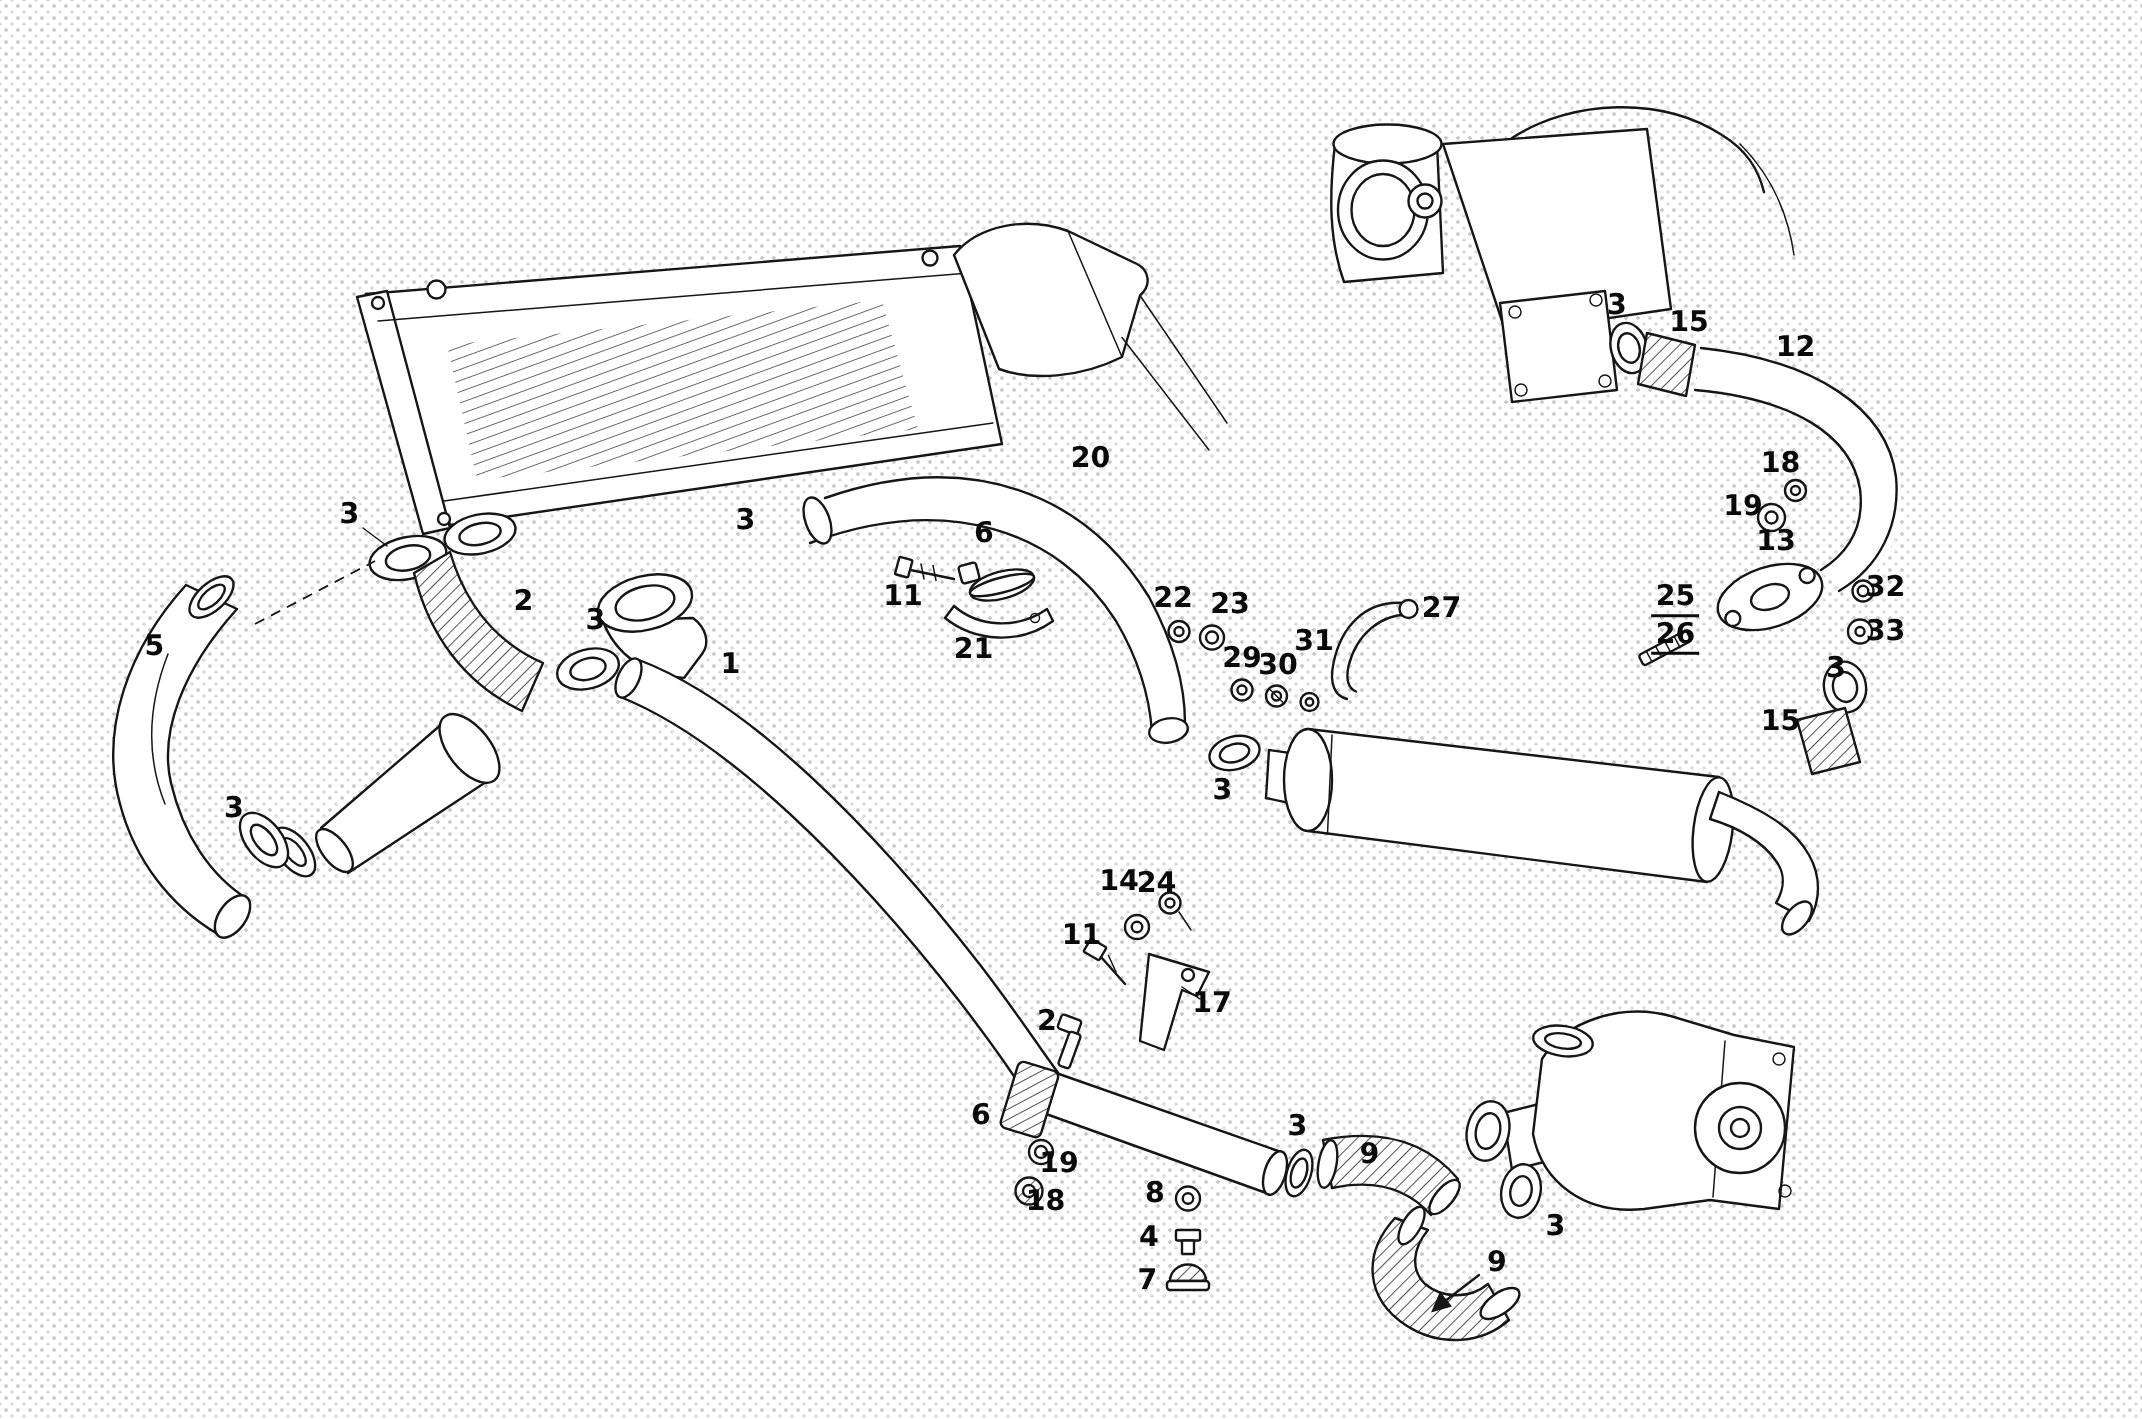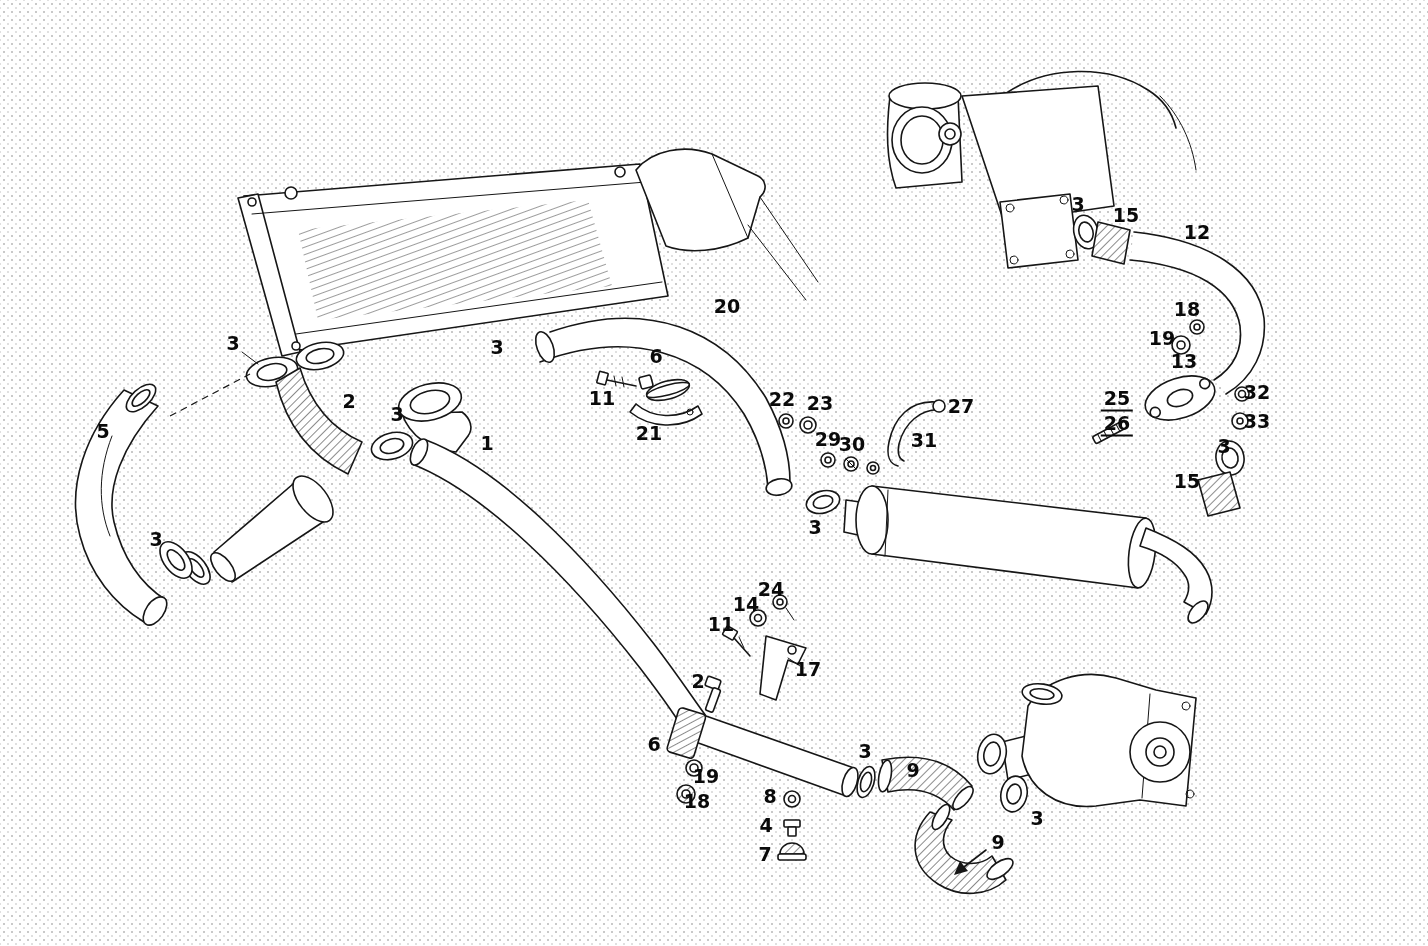--- a/index.html
+++ b/index.html
@@ -403,25 +403,25 @@
       <div class="callout" style="left: 487px; top: 443px;">1</div>
       <div class="callout" style="left: 497px; top: 347px;">3</div>
       <div class="callout" style="left: 602px; top: 398px;">11</div>
       <div class="callout" style="left: 656px; top: 356px;">6</div>
       <div class="callout" style="left: 649px; top: 433px;">21</div>
       <div class="callout" style="left: 727px; top: 306px;">20</div>
       <div class="callout" style="left: 782px; top: 399px;">22</div>
       <div class="callout" style="left: 820px; top: 403px;">23</div>
       <div class="callout" style="left: 828px; top: 439px;">29</div>
       <div class="callout" style="left: 852px; top: 444px;">30</div>
-      <div class="callout" style="left: 876px; top: 440px; margin-left: 48px;">31</div>
+      <div class="callout" style="left: 876px; top: 428px;">31</div>
       <div class="callout" style="left: 961px; top: 406px;">27</div>
       <div class="callout" style="left: 815px; top: 527px;">3</div>
       <div class="callout" style="left: 771px; top: 589px;">24</div>
-      <div class="callout" style="left: 746px; top: 604px;">14</div>
+      <div class="callout" style="left: 746px; top: 588px;">14</div>
       <div class="callout" style="left: 721px; top: 624px;">11</div>
       <div class="callout" style="left: 698px; top: 681px;">2</div>
       <div class="callout" style="left: 808px; top: 669px;">17</div>
       <div class="callout" style="left: 654px; top: 744px;">6</div>
       <div class="callout" style="left: 706px; top: 776px;">19</div>
       <div class="callout" style="left: 697px; top: 801px;">18</div>
       <div class="callout" style="left: 770px; top: 796px;">8</div>
       <div class="callout" style="left: 766px; top: 825px;">4</div>
       <div class="callout" style="left: 765px; top: 854px;">7</div>
       <div class="callout" style="left: 865px; top: 751px;">3</div>

